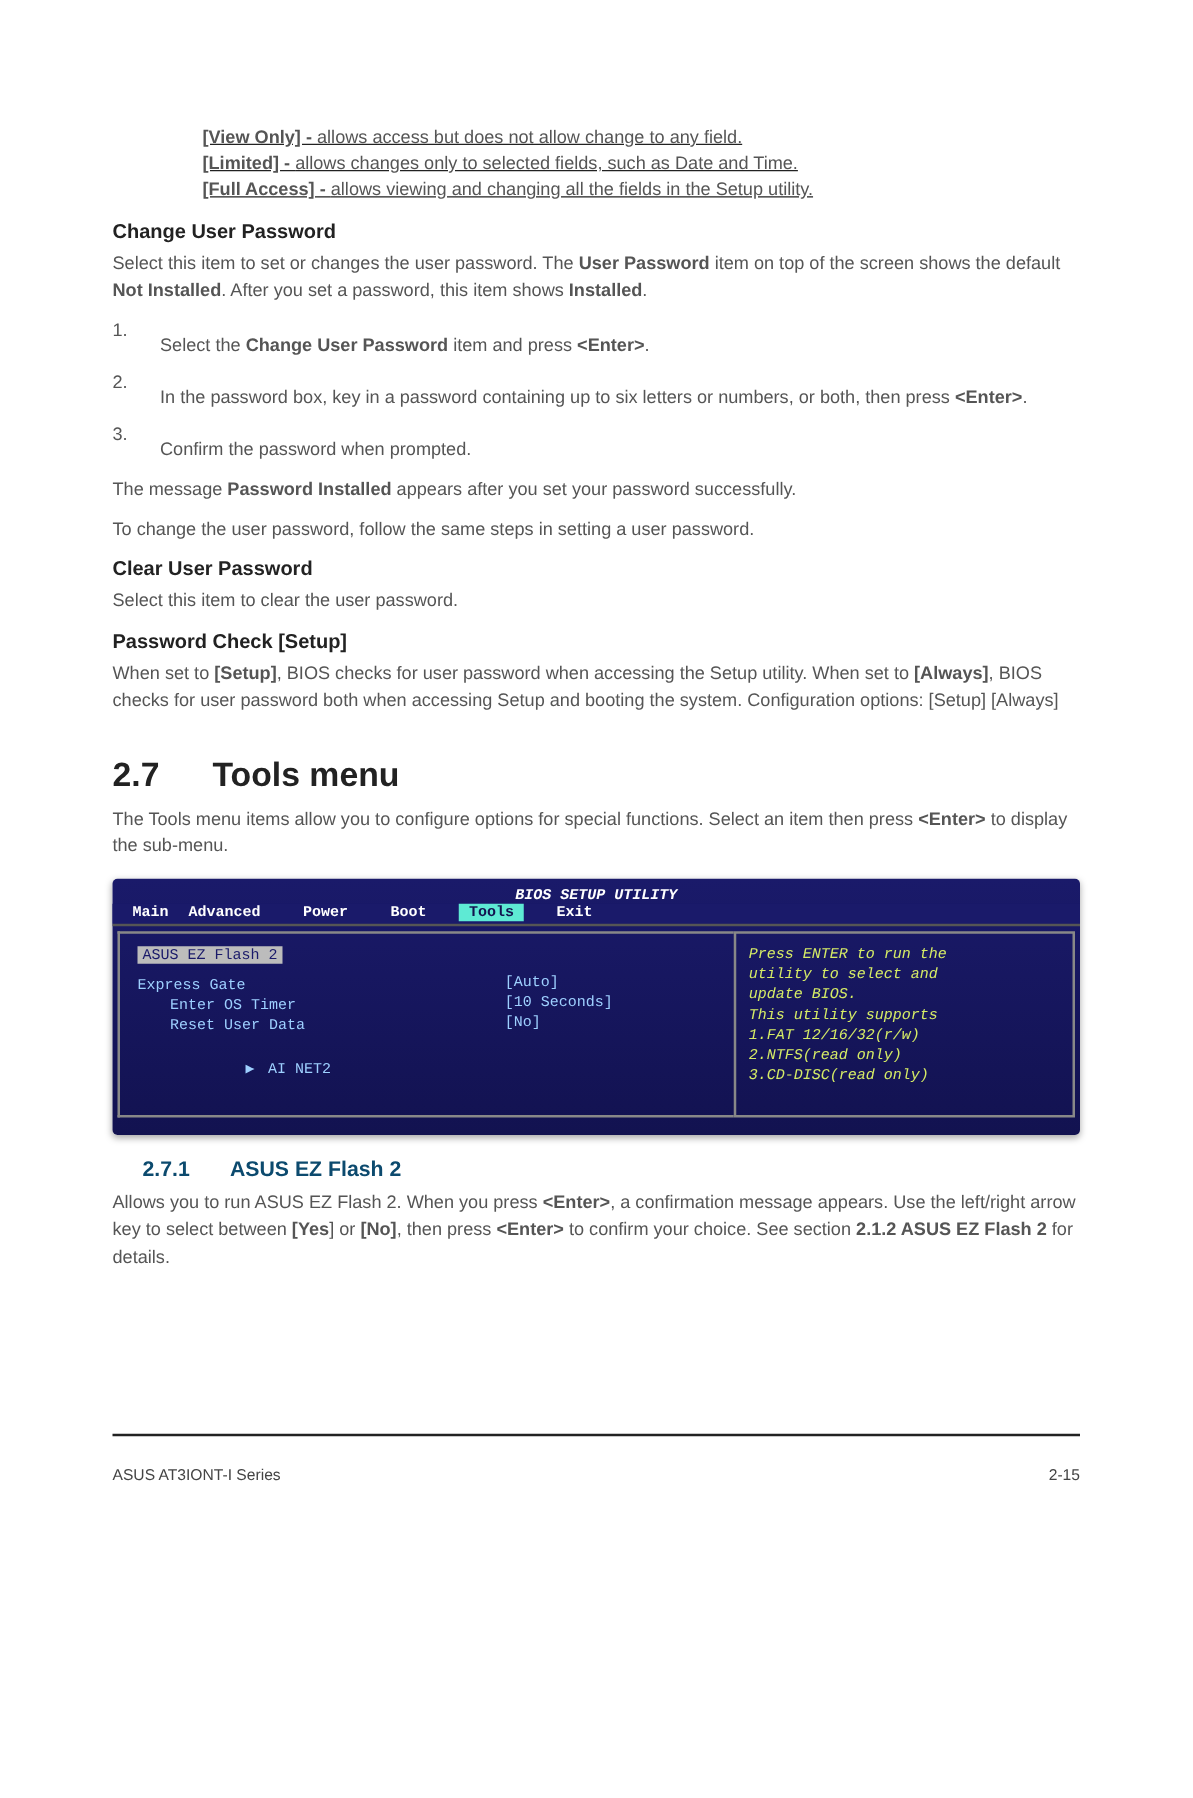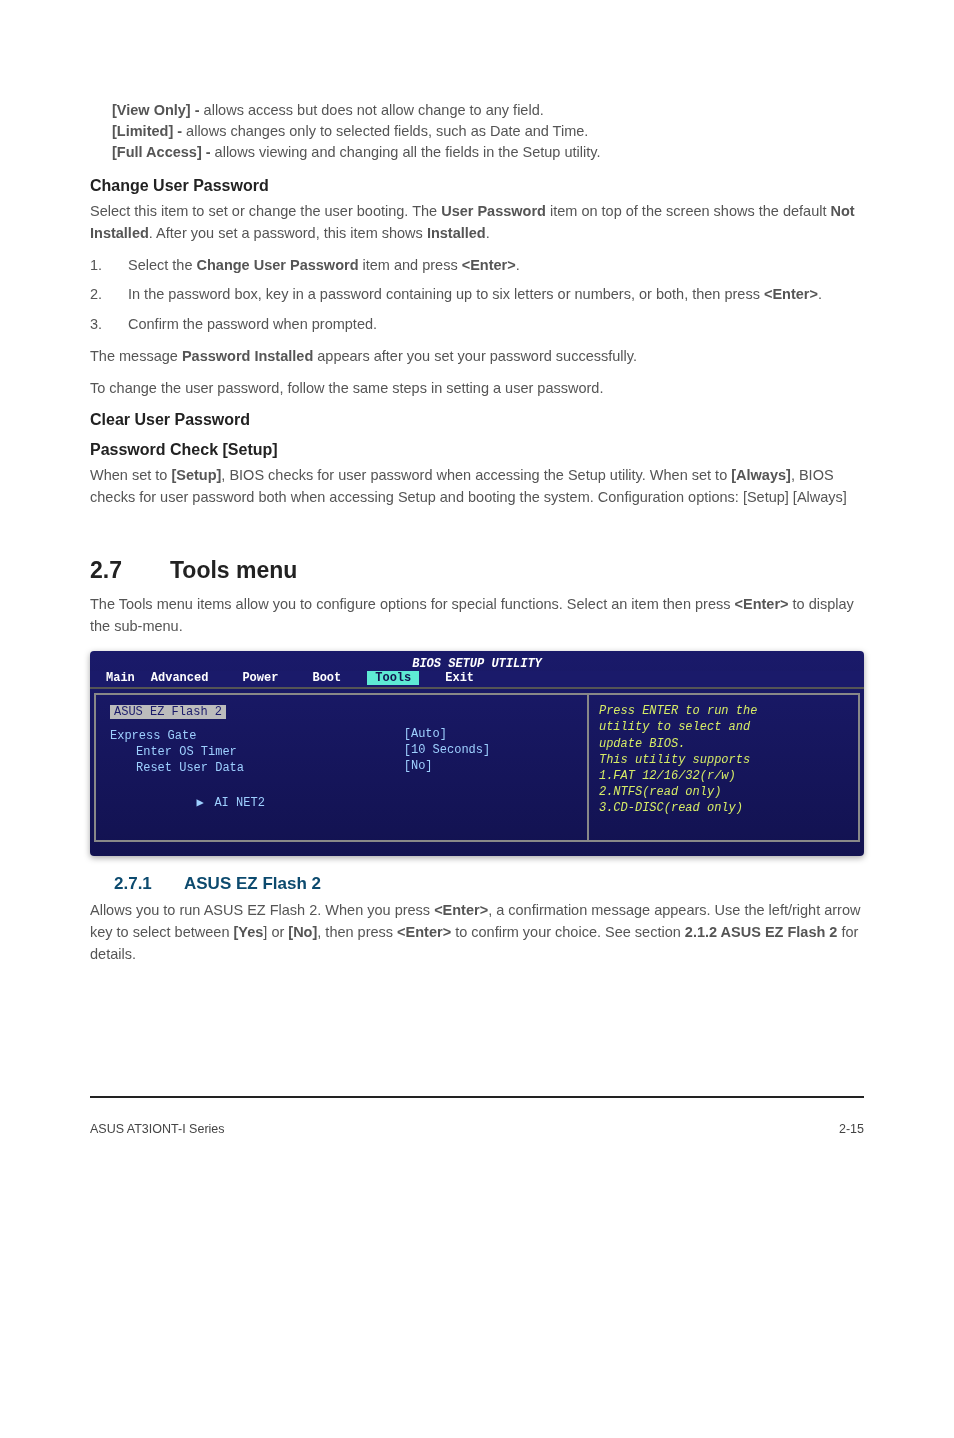--- a/index.html
+++ b/index.html
@@ -9,22 +9,23 @@
     font-family: Arial, Helvetica, sans-serif;
     color: #222;
     width: 954px;
   }
   .page {
     padding: 100px 90px 40px 90px;
     box-sizing: border-box;
     width: 954px;
   }
   .indent-block {
-    margin-left: 22px;
+    margin-left: 72px;
     margin-bottom: 14px;
+    text-decoration: underline;
   }
   .indent-block .line {
     font-size: 14.5px;
     line-height: 1.45;
     color: #555;
   }
   .h3 {
     font-size: 16px;
     font-weight: bold;
     color: #222;
@@ -47,26 +48,27 @@
     line-height: 1.5;
     color: #555;
     margin-bottom: 8px;
   }
   .num-item .num {
     width: 38px;
     flex-shrink: 0;
   }
   .num-item .txt {
     flex: 1;
+    margin-top: 12px;
   }
   .h2 {
-    font-size: 23px;
+    font-size: 27px;
     font-weight: bold;
     color: #222;
-    margin-top: 48px;
+    margin-top: 32px;
     margin-bottom: 10px;
   }
   .h2 .sec-num {
     display: inline-block;
     width: 80px;
   }
   .h3b {
     font-size: 17px;
     font-weight: bold;
     color: #0c4a6e;
@@ -181,21 +183,21 @@
     <div class="line">
       <b>[Limited] - </b><span>allows changes only to selected fields, such as Date and Time.</span>
     </div>
     <div class="line">
       <b>[Full Access] - </b><span>allows viewing and changing all the fields in the Setup utility.</span>
     </div>
   </div>
 
   <div class="h3">Change User Password</div>
   <div class="para">
-    <span>Select this item to set or change the user booting. The </span><b>User Password</b><span> item on top of the screen shows the default </span><b>Not Installed</b><span>. After you set a password, this item shows </span><b>Installed</b><span>.</span>
+    <span>Select this item to set or changes the user password. The </span><b>User Password</b><span> item on top of the screen shows the default </span><b>Not Installed</b><span>. After you set a password, this item shows </span><b>Installed</b><span>.</span>
   </div>
 
   <div class="num-list">
     <div class="num-item">
       <div class="num">1.</div>
       <div class="txt">
         <span>Select the </span><b>Change User Password</b><span> item and press </span><b>&lt;Enter&gt;</b><span>.</span>
       </div>
     </div>
     <div class="num-item">
@@ -209,20 +211,21 @@
       <div class="txt">Confirm the password when prompted.</div>
     </div>
   </div>
 
   <div class="para">
     <span>The message </span><b>Password Installed</b><span> appears after you set your password successfully.</span>
   </div>
   <div class="para">To change the user password, follow the same steps in setting a user password.</div>
 
   <div class="h3">Clear User Password</div>
+  <div class="para">Select this item to clear the user password.</div>
 
   <div class="h3">Password Check [Setup]</div>
   <div class="para">
     <span>When set to </span><b>[Setup]</b><span>, BIOS checks for user password when accessing the Setup utility. When set to </span><b>[Always]</b><span>, BIOS checks for user password both when accessing Setup and booting the system. Configuration options: [Setup] [Always]</span>
   </div>
 
   <div class="h2">
     <span class="sec-num">2.7</span><span>Tools menu</span>
   </div>
   <div class="para">

